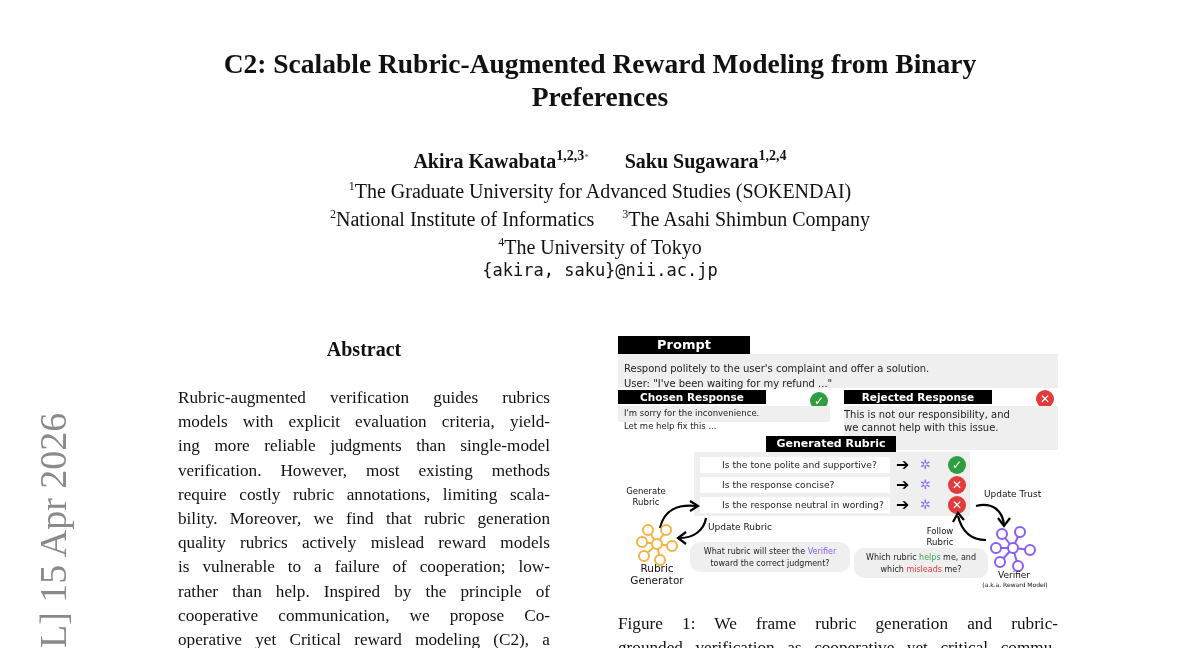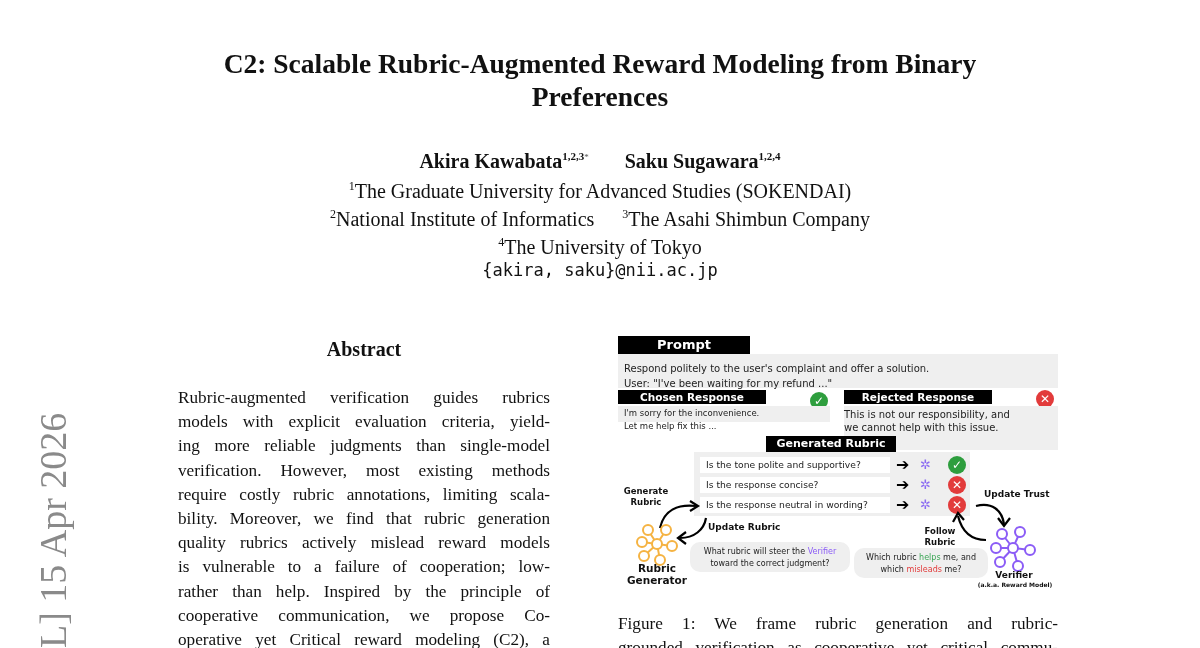--- a/index.html
+++ b/index.html
@@ -9,21 +9,21 @@
     font-family: "Liberation Serif", "DejaVu Serif", serif;
   }
   .title {
     position: absolute; left: 150px; width: 900px; top: 47px;
     text-align: center; font-weight: bold; font-size: 27.5px; line-height: 33px; color: #111;
   }
   .authors {
     position: absolute; left: 200px; width: 800px; top: 143px;
     text-align: center; font-weight: bold; font-size: 20px; line-height: 26px;
   }
-  .authors sup { font-size: 11px; font-weight: bold; }
+  .authors sup { font-size: 14px; font-weight: bold; }
   .authors .gap { display: inline-block; width: 26px; }
   .affil {
     position: absolute; left: 200px; width: 800px;
     text-align: center; font-size: 20px; line-height: 28px;
   }
   .affil sup { font-size: 12px; }
   .affil .gap { display: inline-block; width: 18px; }
   .email {
     position: absolute; left: 200px; width: 800px; top: 258px;
     text-align: center; font-family: "DejaVu Sans Mono", "Liberation Mono", monospace; font-size: 17px; line-height: 24px;
@@ -49,24 +49,24 @@
   .blackbar { position: absolute; background: #000; color: #fff; font-weight: bold; text-align: center; }
   .graybox { position: absolute; background: #efefef; }
   .tiny { font-size: 9.5px; color: #222; line-height: 14px; }
   .check, .cross {
     position: absolute; width: 18px; height: 18px; border-radius: 50%; color: #fff;
     font-weight: bold; font-size: 12px; line-height: 18px; text-align: center;
   }
   .check { background: #2e9e3e; }
   .cross { background: #e23b3b; }
   .rubric-row { position: absolute; left: 86px; width: 190px; height: 16px; background: #fff;
-    font-size: 9.2px; line-height: 16px; padding-left: 6px; color: #222; box-sizing: border-box; }
+    font-size: 9.2px; line-height: 16px; padding-left: 22px; color: #222; box-sizing: border-box; }
   .arrow-blk { position: absolute; font-size: 16px; line-height: 16px; color: #000; font-weight: bold; }
   .mini-net { position: absolute; font-size: 13px; color: #8b6cf2; line-height: 16px; }
-  .label-bold { position: absolute; font-weight: bold; font-size: 8.5px; line-height: 11px; color: #111; text-align: center; }
+  .label-bold { position: absolute; font-weight: normal; font-size: 8.5px; line-height: 11px; color: #111; text-align: center; }
   .bubble { position: absolute; background: #efefef; border-radius: 10px; font-size: 8px; line-height: 12px;
     text-align: center; color: #222; padding: 4px 6px; box-sizing: border-box; }
   .caption {
     position: absolute; left: 618px; width: 440px; top: 612px;
     font-size: 17.2px; line-height: 24px; text-align: justify;
   }
   .caption div { white-space: nowrap; text-align-last: justify; }
 </style>
 </head>
 <body>

